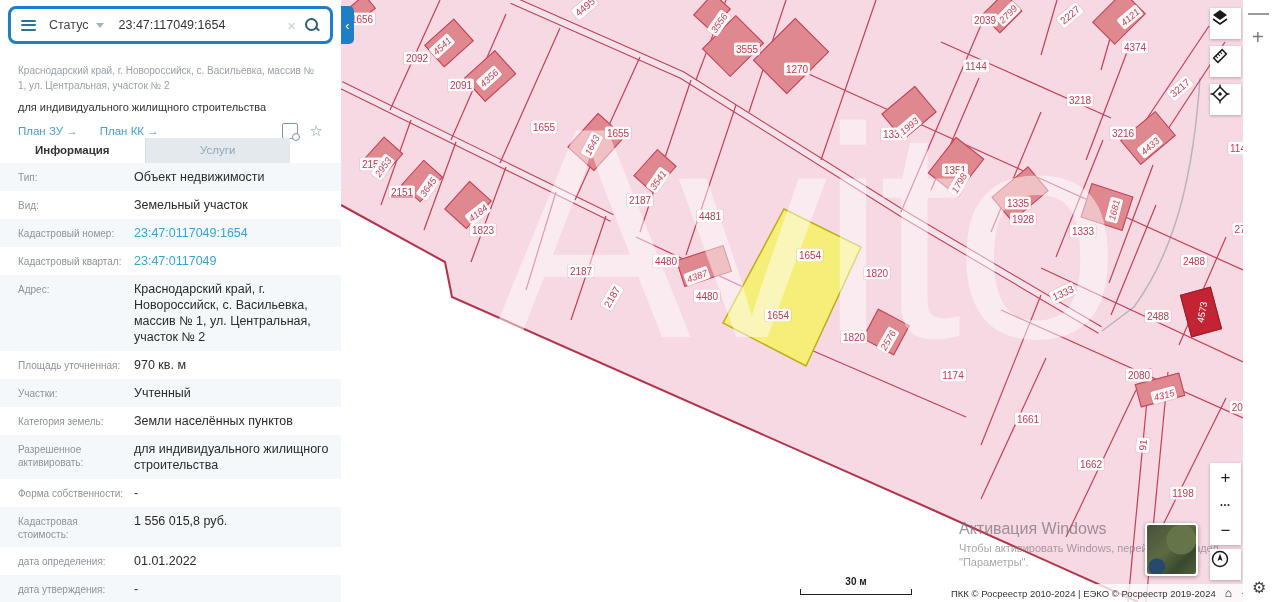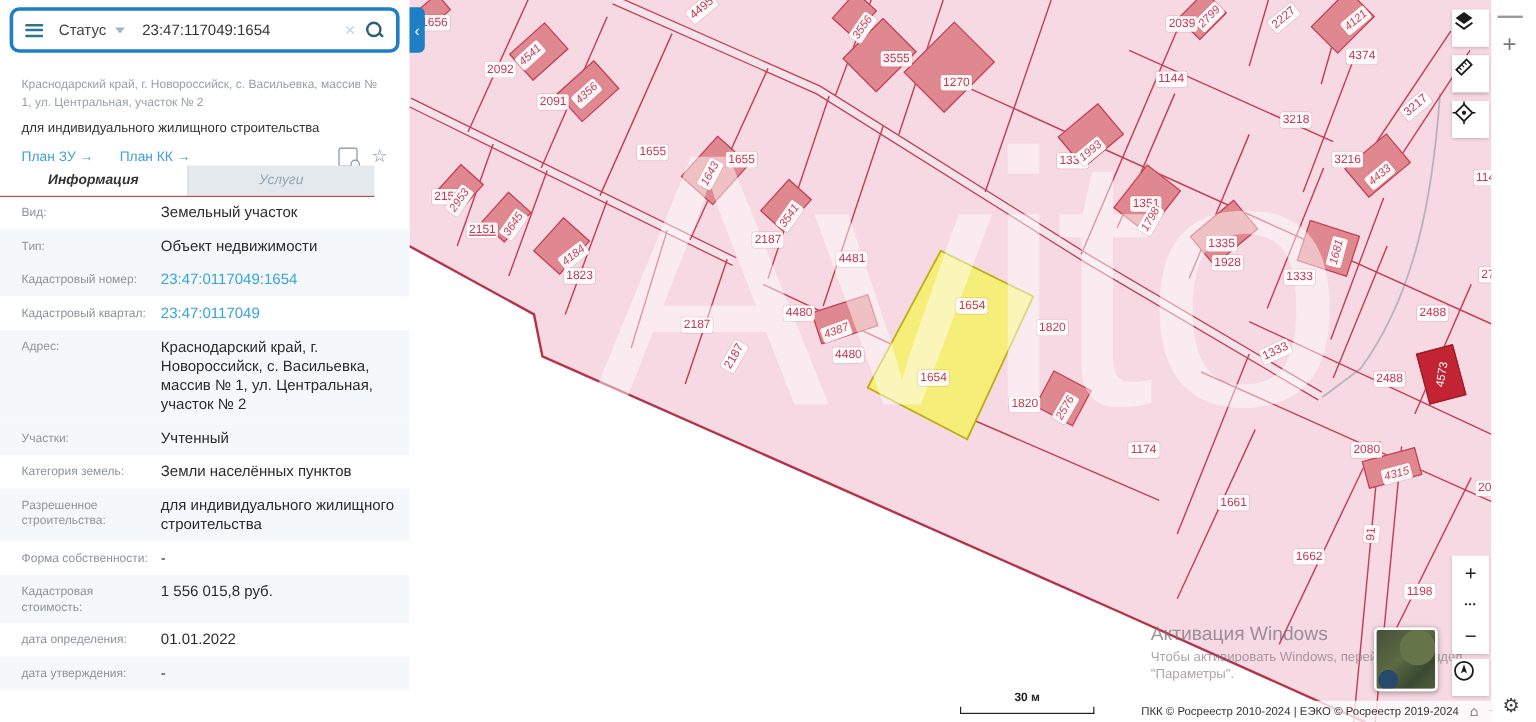--- a/index.html
+++ b/index.html
@@ -23,21 +23,21 @@
   .rtitle{font-size:13px;font-weight:bold;color:#1d3b56;}
   .rsub{font-size:10px;color:#9aa0a6;line-height:1.45;margin-top:6px;}
   .ruse{font-size:11px;color:#333;margin-top:8px;}
   .linkrow{display:flex;align-items:center;margin-top:10px;padding-bottom:8px;}
   .plink{font-size:11.5px;color:#42a0d6;margin-right:22px;cursor:pointer;}
   .hspace{flex:1;}
   .doc-ic{width:14px;height:14px;border:1.5px solid #7d93a8;border-radius:2px;position:relative;margin-right:12px;cursor:pointer;}
   .doc-ic::after{content:"";position:absolute;right:-3px;bottom:-3px;width:6px;height:6px;border:1.5px solid #7d93a8;border-radius:50%;background:#fff;}
   .star-ic{font-size:15px;color:#7d93a8;line-height:14px;cursor:pointer;}
 
-  .tabs{position:absolute;left:0;top:138px;width:312px;height:25px;display:flex;border-bottom:1px solid #b91c1c;font-style:italic;}
+  .tabs{position:absolute;left:0;top:138px;width:290px;height:25px;display:flex;border-bottom:4px solid #b91c1c;}
   .tab{flex:1;text-align:center;font-size:11.5px;line-height:25px;cursor:pointer;}
   .tab.active{background:#fff;color:#333;font-weight:bold;}
   .tab.inactive{background:#e4e9ee;color:#8fa6bb;border-left:1px solid #d5dde3;}
 
   .info-table{position:absolute;left:0;top:163px;width:341px;}
   .irow{display:flex;padding:6px 10px 6px 18px;box-sizing:border-box;}
   .irow.alt{background:#f5f8fa;}
   .ilabel{width:110px;min-width:110px;font-size:10px;color:#8d939a;line-height:13px;padding-top:2px;padding-right:6px;}
   .ivalue{font-size:12.5px;color:#2b2b2b;line-height:16px;}
   .ivalue.link{color:#35a3d8;cursor:pointer;}
@@ -115,50 +115,54 @@
         <span class="star-ic">☆</span>
       </div>
     </div>
 
     <div class="tabs">
       <div class="tab active">Информация</div>
       <div class="tab inactive">Услуги</div>
     </div>
 
     <div class="info-table">
+        <div class="irow alt">
+          <div class="ilabel">Тип:</div>
+          <div class="ivalue">Объект недвижимости</div>
+        </div>
         <div class="irow">
           <div class="ilabel">Вид:</div>
           <div class="ivalue">Земельный участок</div>
         </div>
         <div class="irow alt">
-          <div class="ilabel">Тип:</div>
-          <div class="ivalue">Объект недвижимости</div>
-        </div>
-        <div class="irow alt">
           <div class="ilabel">Кадастровый номер:</div>
           <div class="ivalue link">23:47:0117049:1654</div>
         </div>
         <div class="irow">
           <div class="ilabel">Кадастровый квартал:</div>
           <div class="ivalue link">23:47:0117049</div>
         </div>
         <div class="irow alt">
           <div class="ilabel">Адрес:</div>
           <div class="ivalue">Краснодарский край, г. Новороссийск, с. Васильевка, массив № 1, ул. Центральная, участок № 2</div>
         </div>
+        <div class="irow">
+          <div class="ilabel">Площадь уточненная:</div>
+          <div class="ivalue">970 кв. м</div>
+        </div>
         <div class="irow alt">
           <div class="ilabel">Участки:</div>
           <div class="ivalue">Учтенный</div>
         </div>
         <div class="irow">
           <div class="ilabel">Категория земель:</div>
           <div class="ivalue">Земли населённых пунктов</div>
         </div>
         <div class="irow alt">
-          <div class="ilabel">Разрешенное строительства:</div>
+          <div class="ilabel">Разрешенное активировать:</div>
           <div class="ivalue">для индивидуального жилищного строительства</div>
         </div>
         <div class="irow">
           <div class="ilabel">Форма собственности:</div>
           <div class="ivalue">-</div>
         </div>
         <div class="irow alt">
           <div class="ilabel">Кадастровая стоимость:</div>
           <div class="ivalue">1 556 015,8 руб.</div>
         </div>

